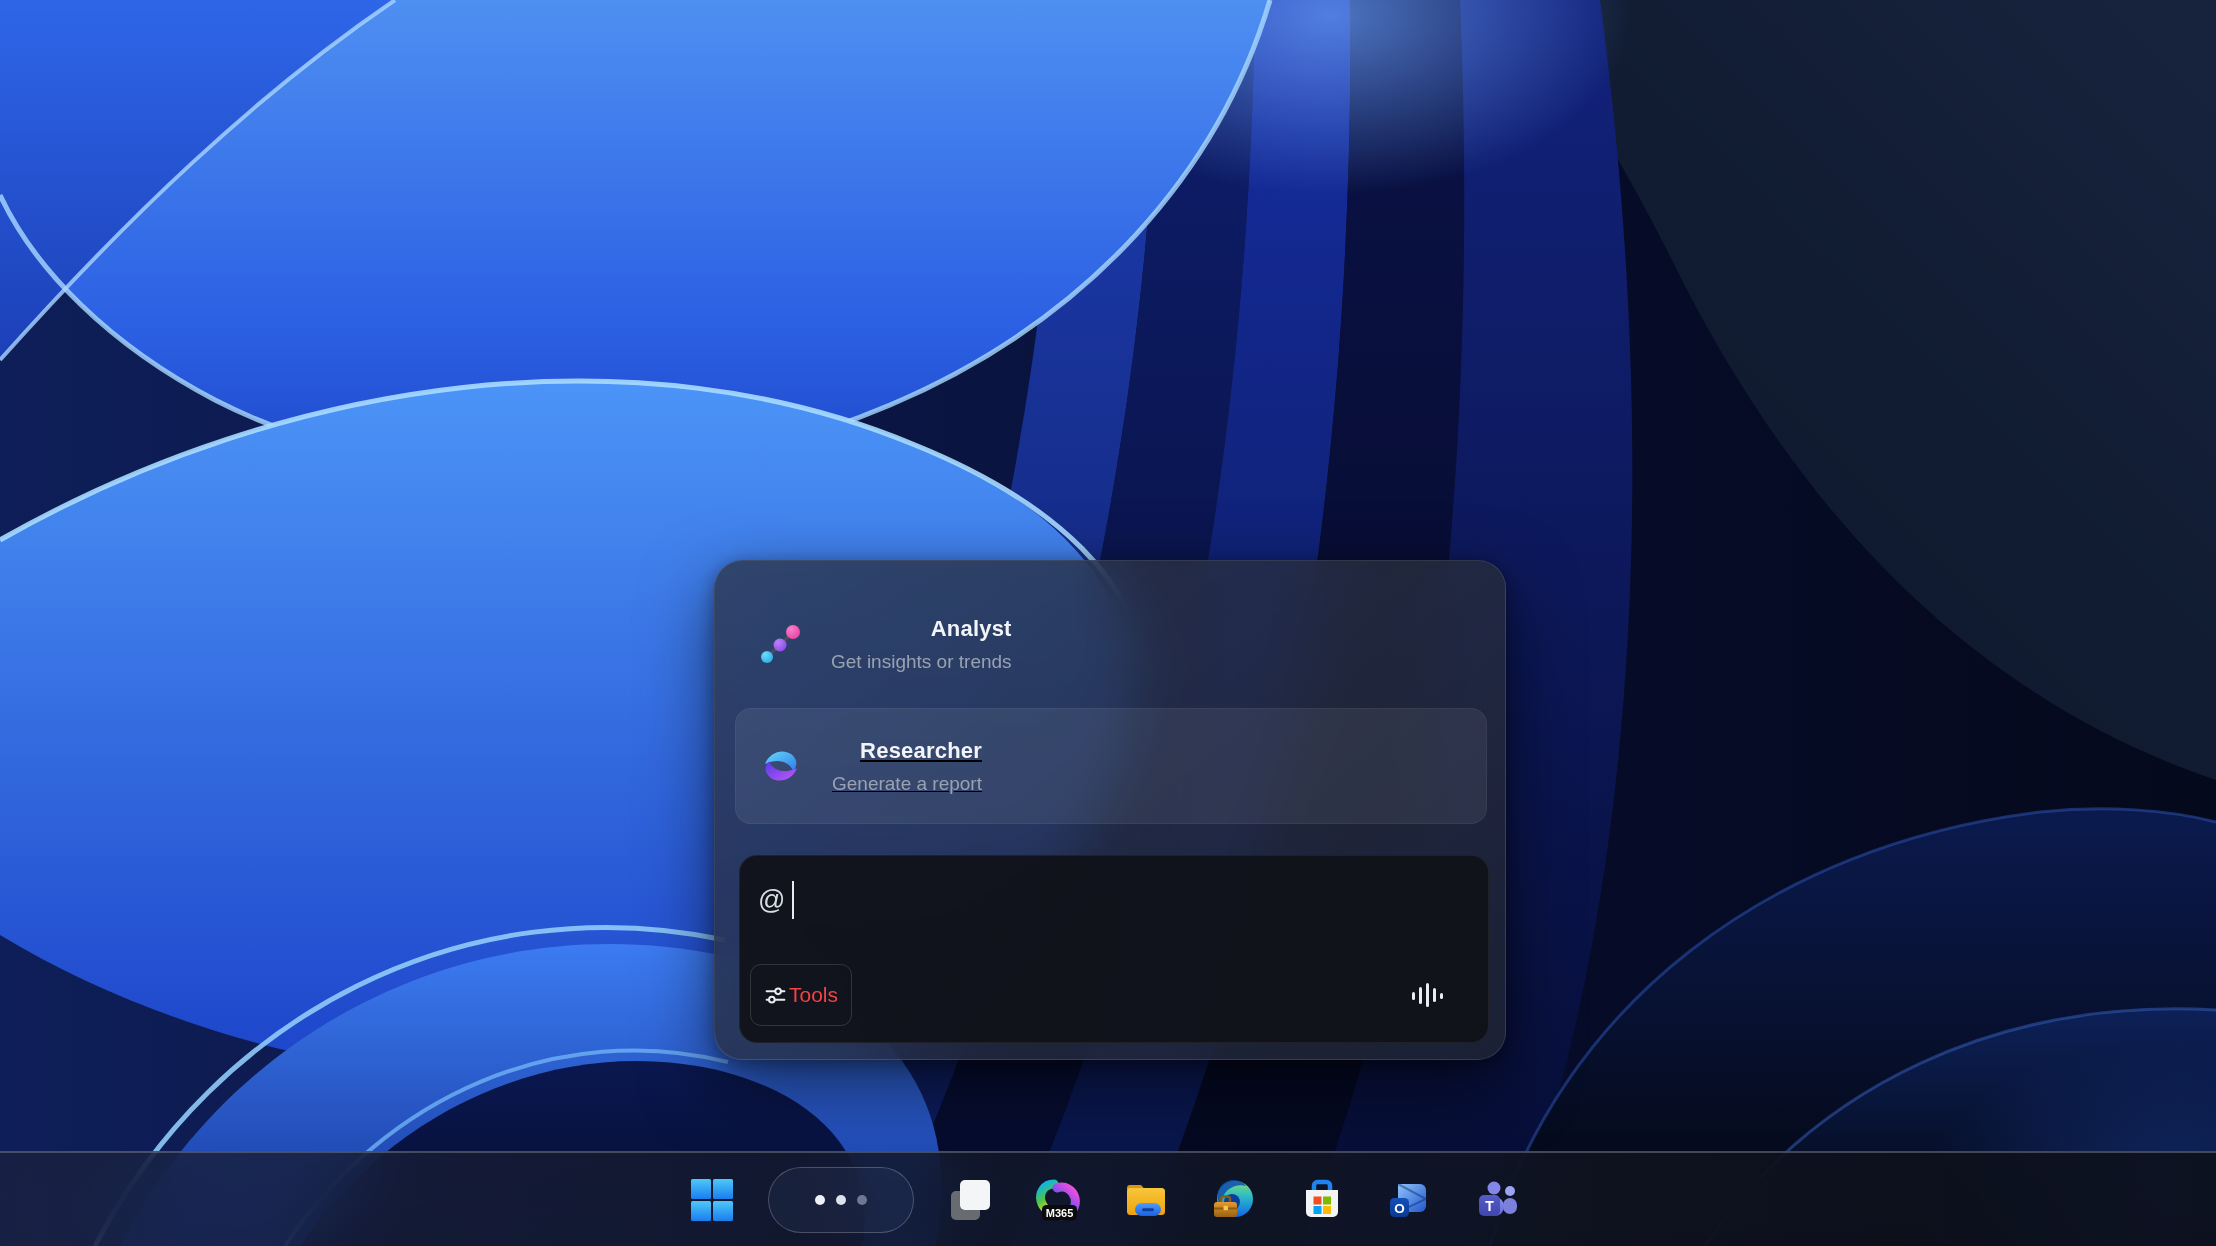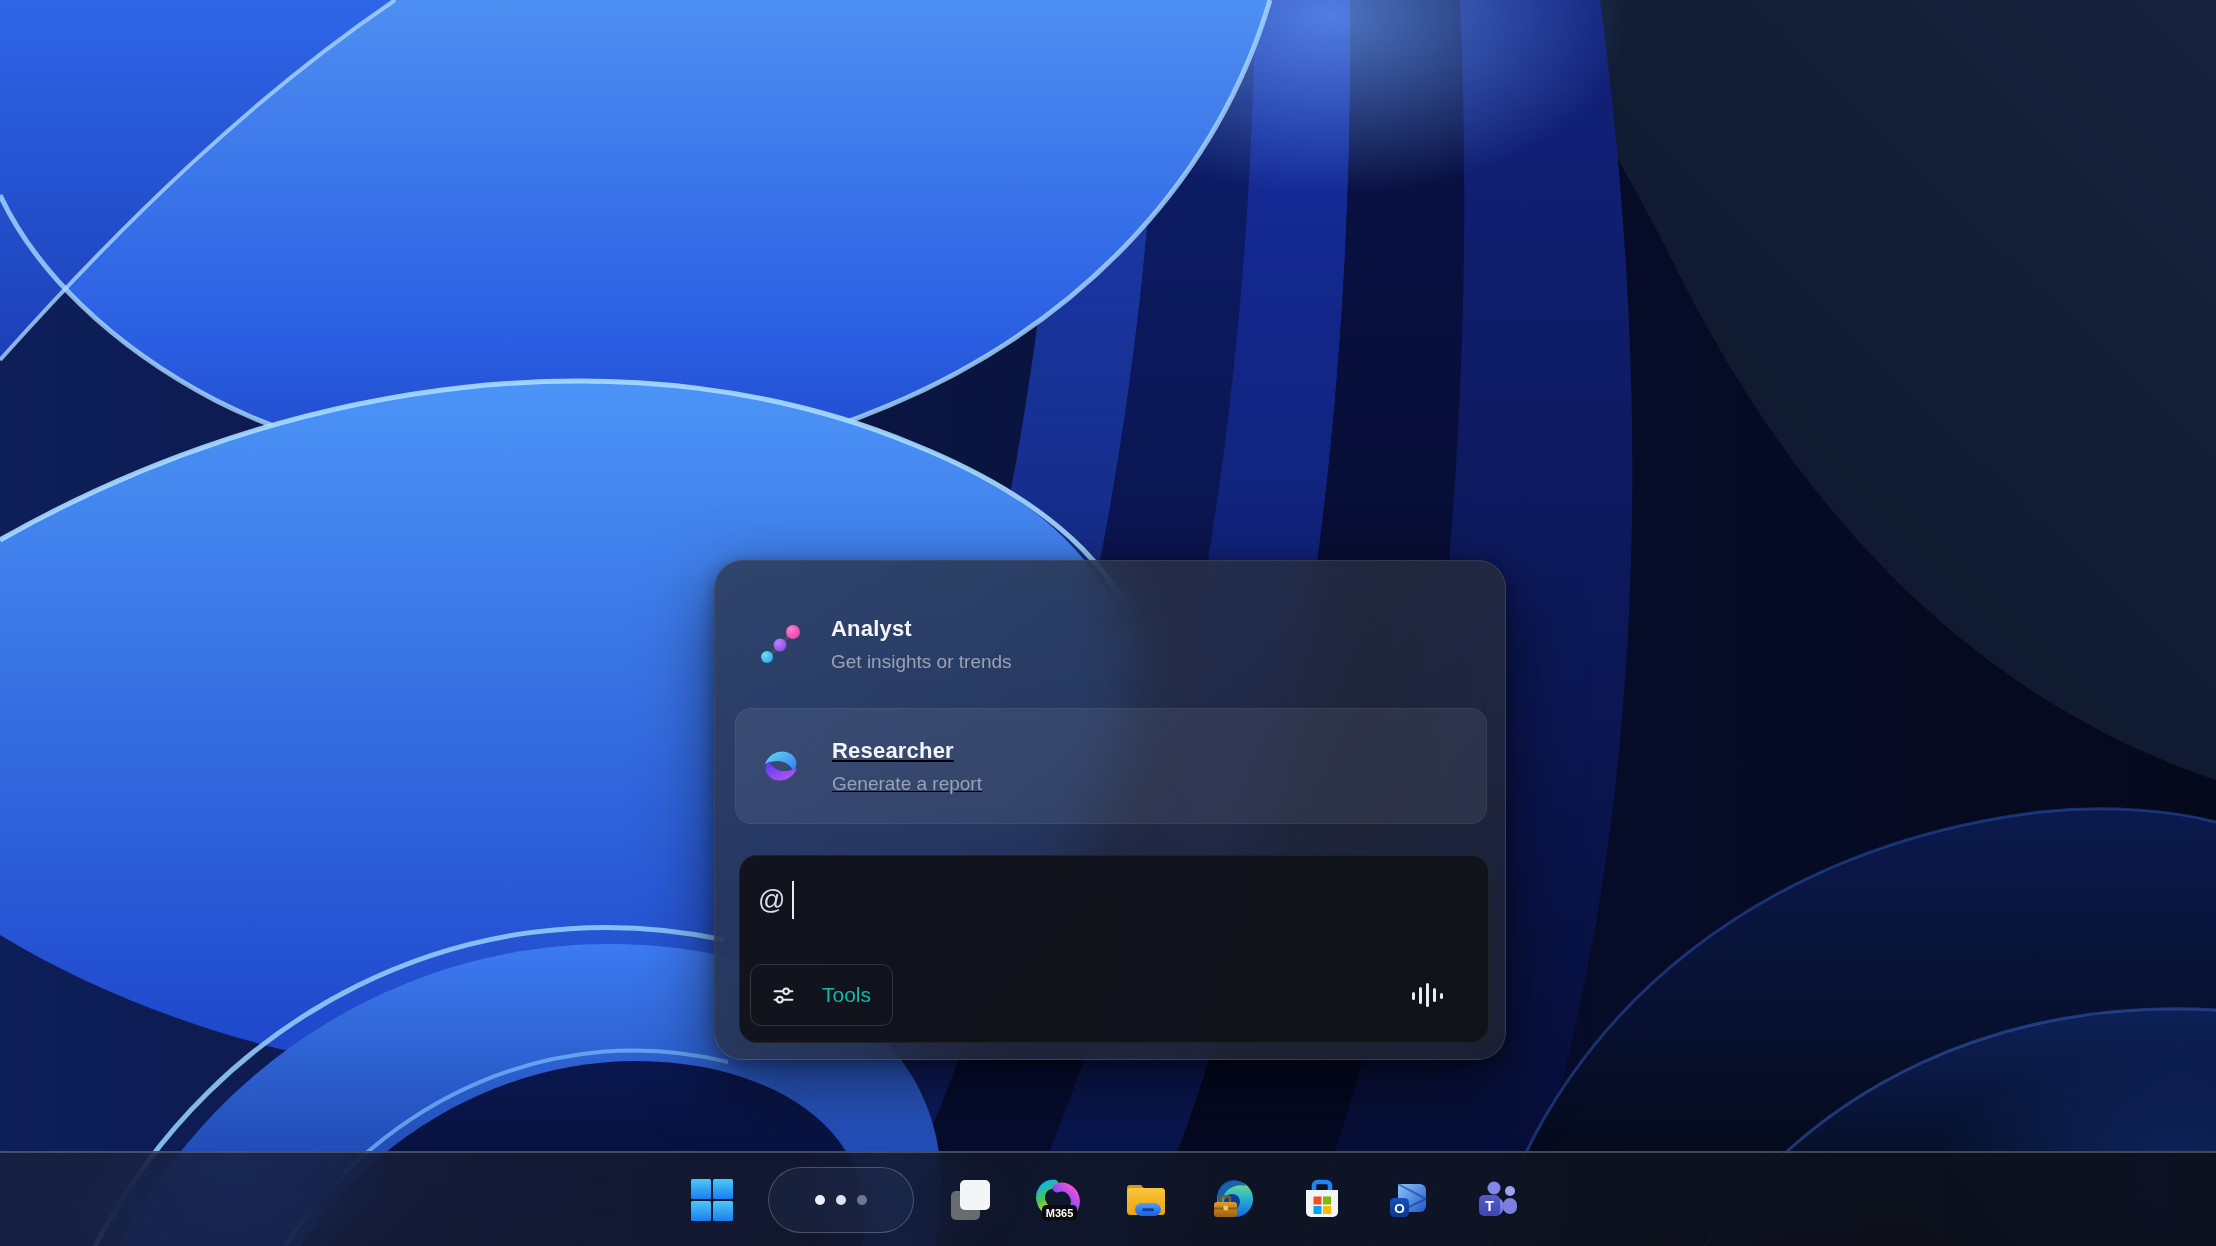--- a/index.html
+++ b/index.html
@@ -13,35 +13,35 @@
     backdrop-filter:blur(28px) saturate(130%);
     border:1px solid rgba(255,255,255,.10);
     box-shadow:0 26px 70px rgba(0,0,0,.55), 0 4px 18px rgba(0,0,0,.35);
     box-sizing:border-box;}
   .agent-row{position:absolute;left:20px;width:752px;height:118px;border-radius:16px;
     display:flex;align-items:center;padding-left:22px;gap:28px;box-sizing:border-box;cursor:pointer;}
   .agent-row.r1{top:24px;}
   .agent-row.r2{top:147px;height:116px;background:rgba(255,255,255,.07);
     border:1px solid rgba(255,255,255,.05);text-decoration:underline;}
   .agent-icon{width:46px;height:46px;flex:0 0 46px;display:flex;align-items:center;justify-content:center;}
-  .agent-text{display:flex;flex-direction:column;gap:9px;}
+  .agent-text{display:flex;flex-direction:column;gap:9px;text-align:right;}
   .agent-title{font-size:22px;font-weight:700;color:#f2f4f7;letter-spacing:.2px;}
   .agent-sub{font-size:19px;font-weight:400;color:#9aa2b2;}
 
   #composer{position:absolute;left:24px;top:294px;width:750px;height:188px;border-radius:18px;
     background:rgba(16,18,24,.94);border:1px solid rgba(255,255,255,.06);box-sizing:border-box;}
   .input-line{position:absolute;left:18px;top:22px;display:flex;align-items:center;height:44px;}
   .input-value{font-size:27px;color:#d8dce3;}
   .caret{width:2px;height:38px;background:#e8eaee;margin-left:7px;animation:blink 1.1s steps(1) infinite;}
   @keyframes blink{50%{opacity:0;}}
   .composer-bottom{position:absolute;left:10px;right:24px;bottom:16px;display:flex;
     align-items:center;justify-content:space-between;}
-  .tools-btn{display:flex;align-items:center;gap:27px;height:62px;padding:0 21px;
+  .tools-btn{display:flex;align-items:center;gap:2px;height:62px;padding:0 13px;
     background:transparent;border:1px solid rgba(255,255,255,.14);border-radius:11px;
-    color:#14b8a6;font-size:21px;font-family:inherit;cursor:pointer;}
+    color:#ef4444;font-size:21px;font-family:inherit;cursor:pointer;}
   .voice{display:flex;align-items:center;justify-content:center;width:52px;height:52px;
     margin-right:12px;cursor:pointer;}
 
   
   #taskbar{position:absolute;left:0;right:0;bottom:0;height:95px;
     background:linear-gradient(90deg,rgba(26,33,62,.80) 0%,rgba(19,24,40,.84) 45%,rgba(13,16,25,.88) 100%);
     backdrop-filter:blur(34px) saturate(120%);
     border-top:2px solid rgba(122,126,138,.50);box-sizing:border-box;}
   .tb-items{position:absolute;left:680px;top:0;bottom:0;display:flex;align-items:center;gap:24px;}
   .tb-btn{width:64px;height:64px;border:none;background:transparent;border-radius:8px;

